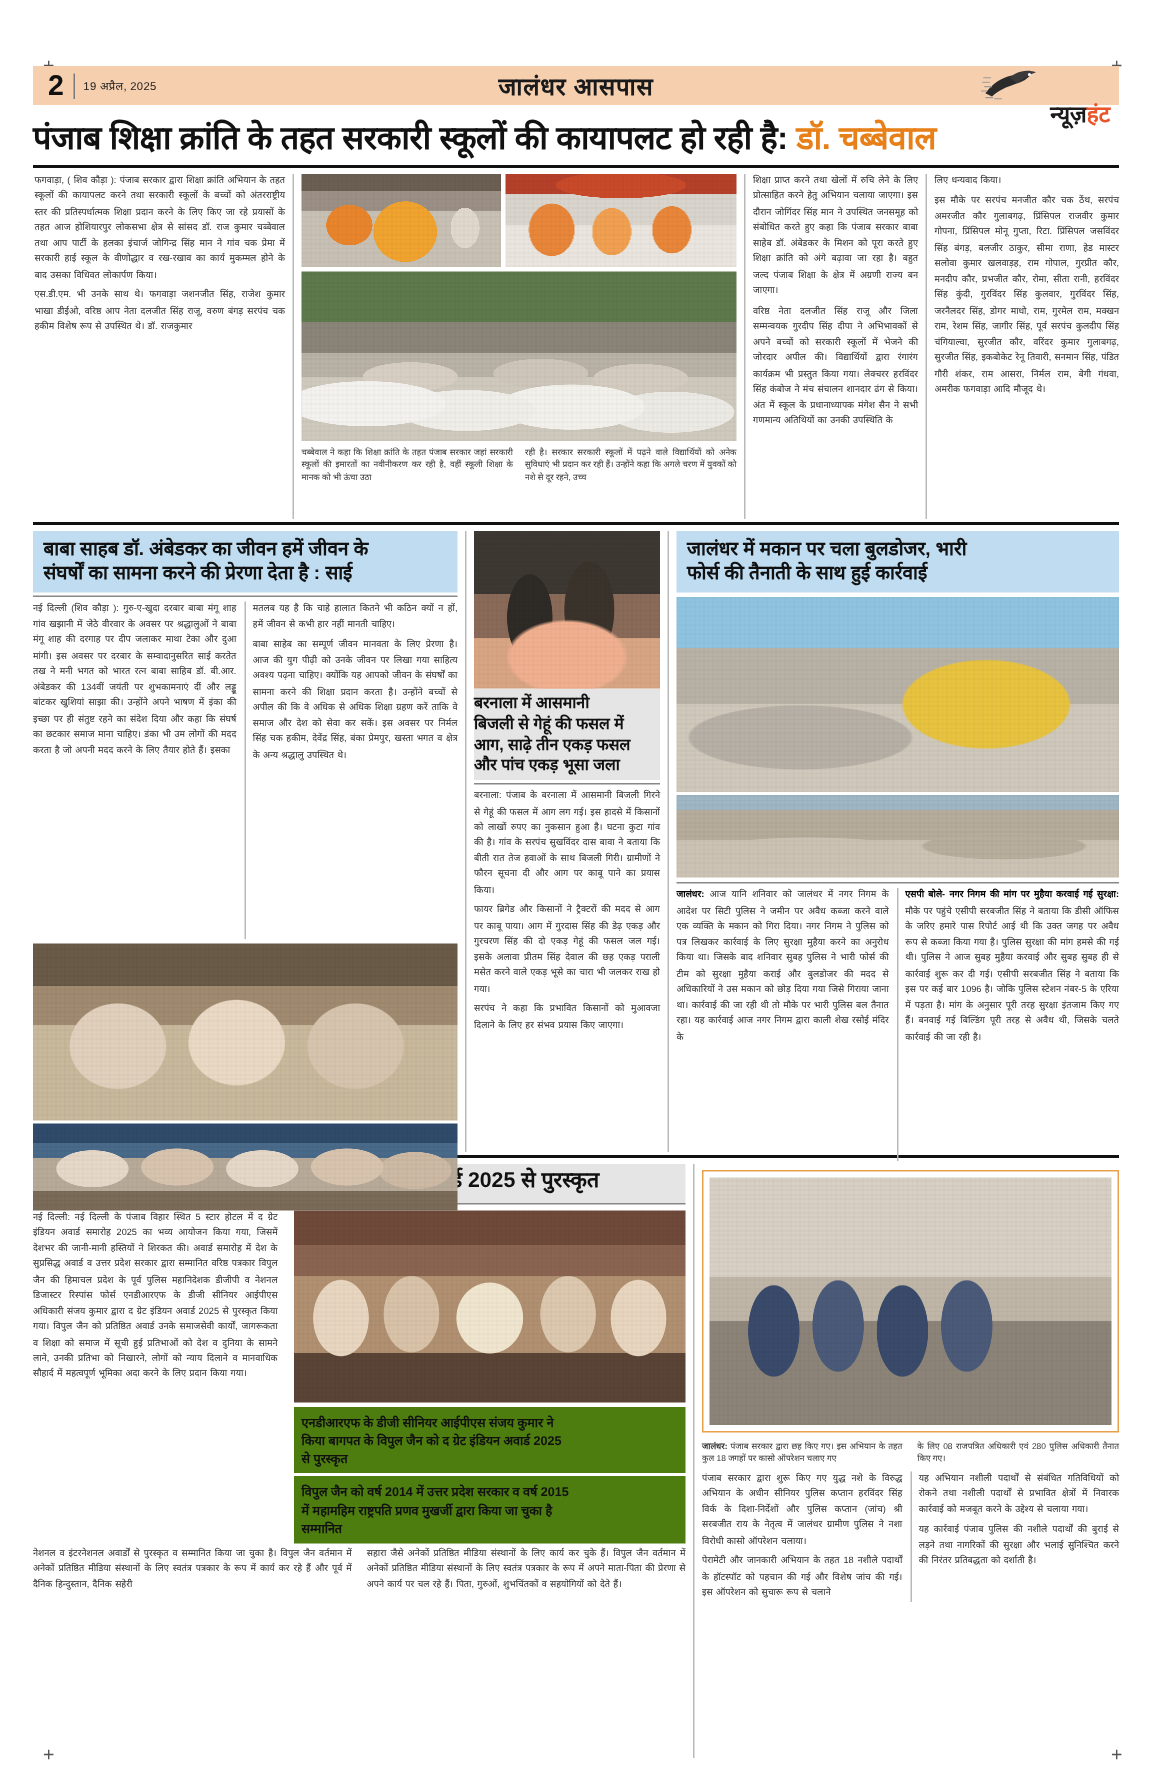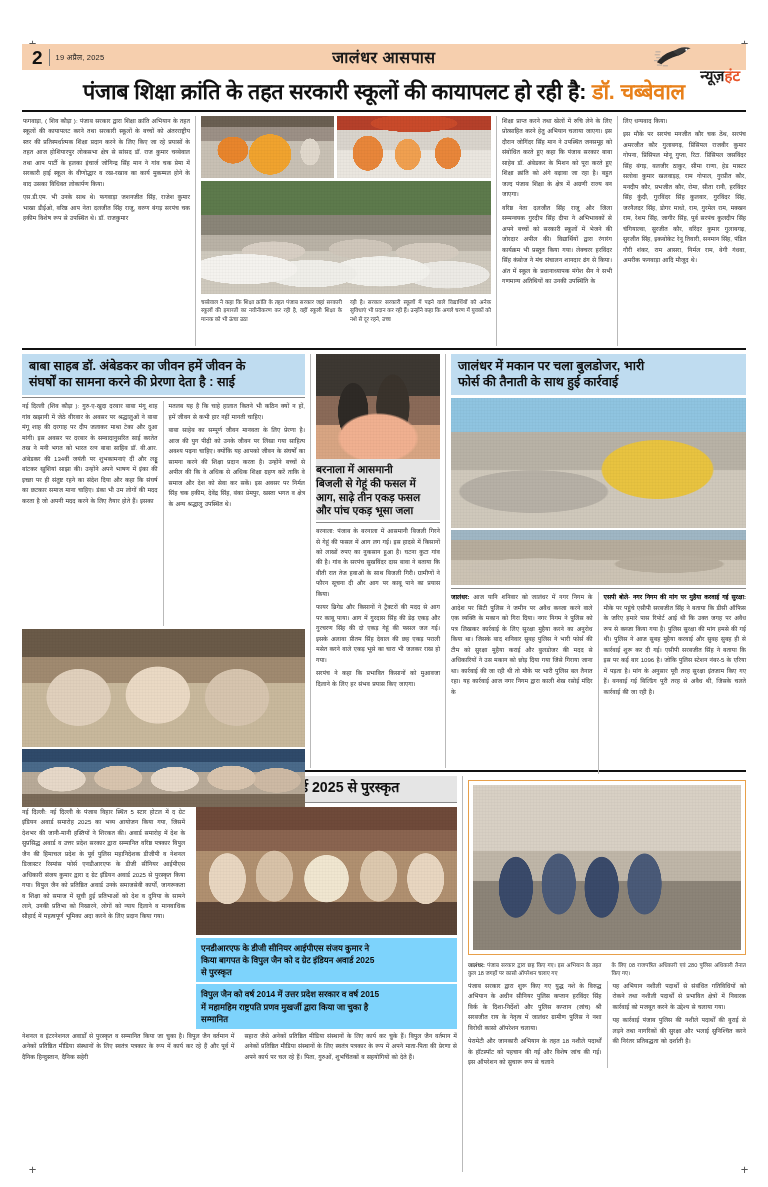--- a/index.html
+++ b/index.html
@@ -40,21 +40,21 @@
   .brand {
     margin-left: auto; display: flex; align-items: center; gap: 2px;
     padding-right: 6px; position: relative; z-index: 2;
   }
   .brand-bird { width: 44px; height: 24px; position: relative; }
   .brand-text { font-size: 15px; font-weight: bold; color: #1b1b1b; margin-top: 36px; }
   .brand-text .hl { color: #e8552a; }
 
   
   .lead-headline {
-    text-align: center; font-size: 21.5px; font-weight: bold;
+    font-size: 21.5px; font-weight: bold;
     color: #111; padding: 6px 0 5px 0; letter-spacing: -0.2px;
     white-space: nowrap;
   }
   .lead-headline .accent { color: #e8801a; }
   .rule { height: 2px; background: #111; }
   .rule.thin { height: 1px; background: #888; }
 
   
   .row { display: flex; justify-content: flex-end; }
   .col { padding: 0 5px; }
@@ -72,21 +72,21 @@
   .photo { position: relative; overflow: hidden; background: #cfcfcf; }
 
   .cap { font-size: 5.6px; color: #333; line-height: 1.5; text-align: justify; padding-top: 2px; }
 
   
   .hl-box {
     padding: 5px 7px; font-weight: bold; color: #111;
     line-height: 1.25;
   }
   .hl-blue { background: #bfdcf0; }
-  .hl-cyan { background: #7dd3fc; }
+  .hl-cyan { background: #4d7c0f; }
   .hl-plain { background: #e5e5e5; }
   .hl-box.sz-lg { font-size: 14.2px; }
   .hl-box.sz-md { font-size: 12.6px; }
   .hl-box.sz-sm { font-size: 10.6px; }
   .hl-red { color: #e01b1b; }
 
   .bordered-block { border: 1.5px solid #e8a04a; }
   .bordered-block-b { border: 1px solid #e8a04a; }
 
   

